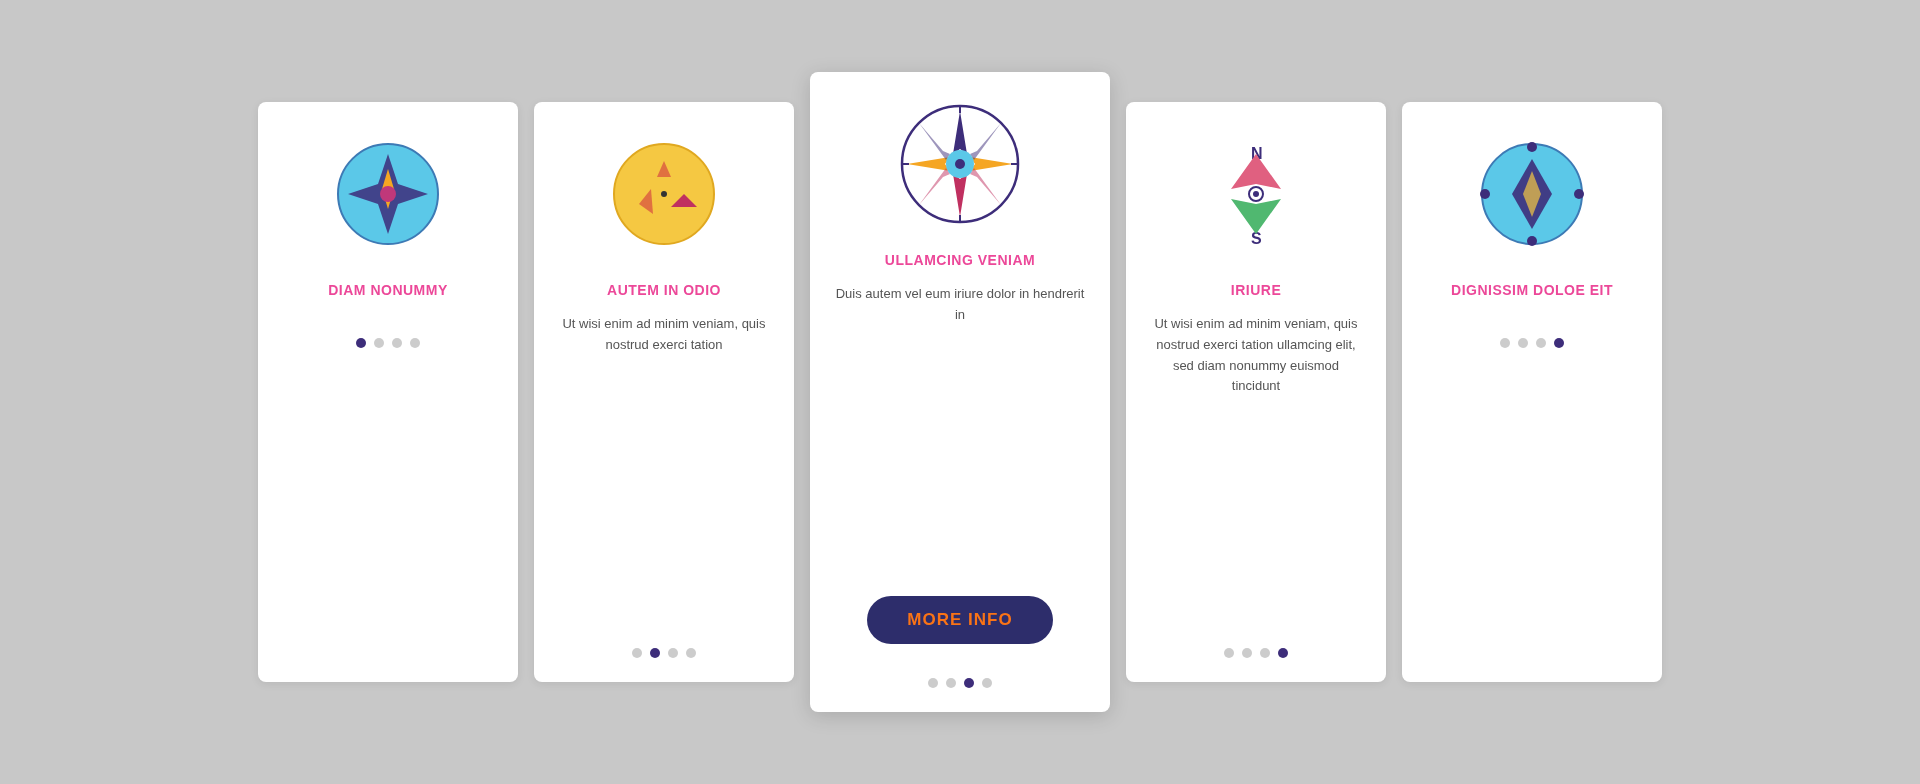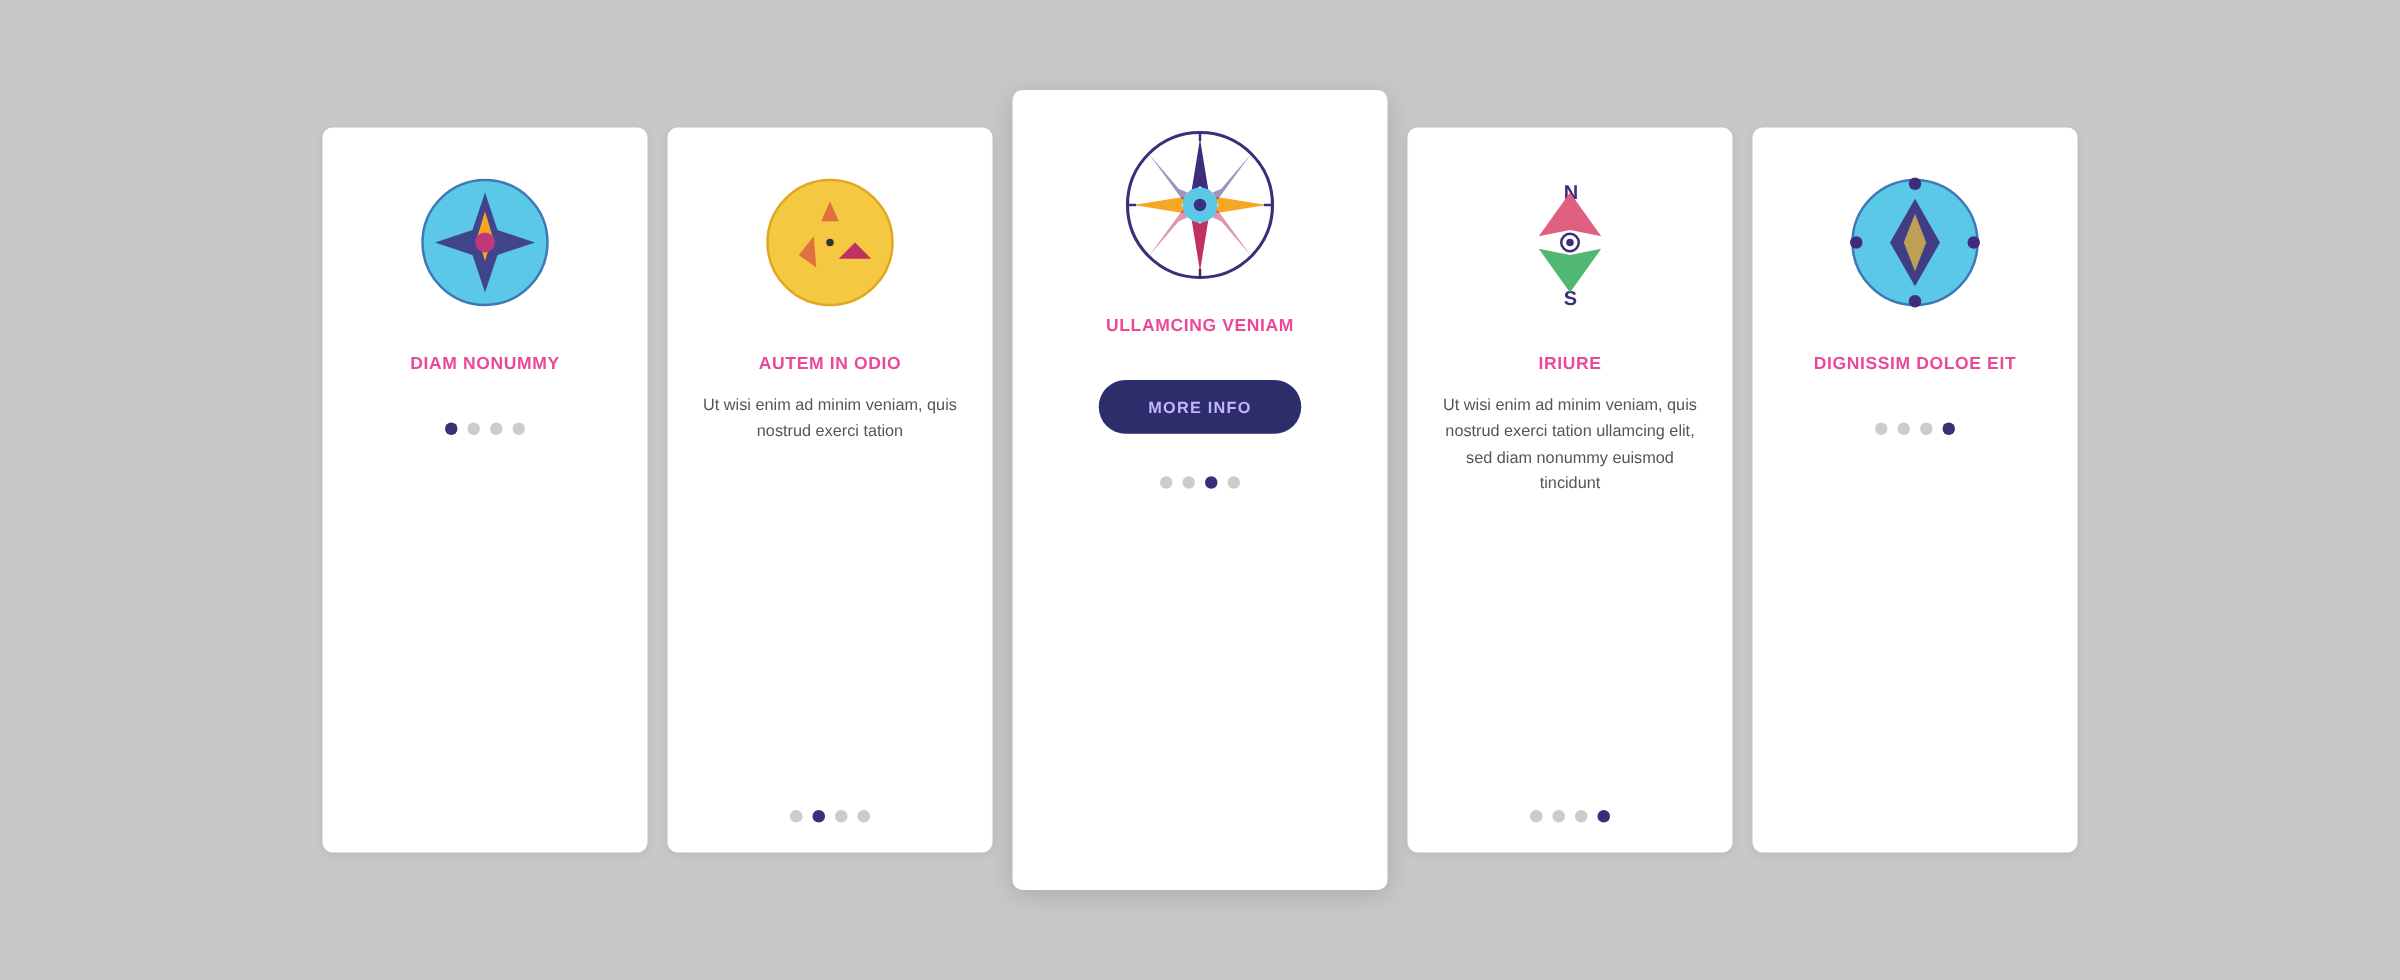--- a/index.html
+++ b/index.html
@@ -72,25 +72,25 @@
       width: 10px;
       height: 10px;
       border-radius: 50%;
       background: #ccc;
     }
     .dot.active {
       background: #3d2d7a;
     }
     .more-info-btn {
       background: #2d2d6b;
-      color: #c4b5fd;
+      color: #f97316;
       border: none;
       border-radius: 30px;
       padding: 14px 40px;
-      font-size: 13px;
+      font-size: 17px;
       font-weight: 700;
       letter-spacing: 1px;
       cursor: pointer;
       margin: 20px 0 10px;
       text-transform: uppercase;
     }
     
     svg { overflow: visible; }
   </style>
 </head>
@@ -165,20 +165,21 @@
         <circle cx="65" cy="65" r="14" fill="#5bc8e8"></circle>
         <circle cx="65" cy="65" r="5" fill="#3d2d7a"></circle>
 
         <line x1="65" y1="7" x2="65" y2="14" stroke="#3d2d7a" stroke-width="2"></line>
         <line x1="65" y1="116" x2="65" y2="123" stroke="#3d2d7a" stroke-width="2"></line>
         <line x1="7" y1="65" x2="14" y2="65" stroke="#3d2d7a" stroke-width="2"></line>
         <line x1="116" y1="65" x2="123" y2="65" stroke="#3d2d7a" stroke-width="2"></line>
       </svg>
     </div>
     <div class="card-title">ULLAMCING VENIAM</div>
+    <div class="card-text">Duis autem vel eum iriure dolor in hendrerit in</div>
     <button class="more-info-btn">MORE INFO</button>
     <div class="dots">
       <div class="dot"></div>
       <div class="dot"></div>
       <div class="dot active"></div>
       <div class="dot"></div>
     </div>
   </div>
 
   <div class="card">

